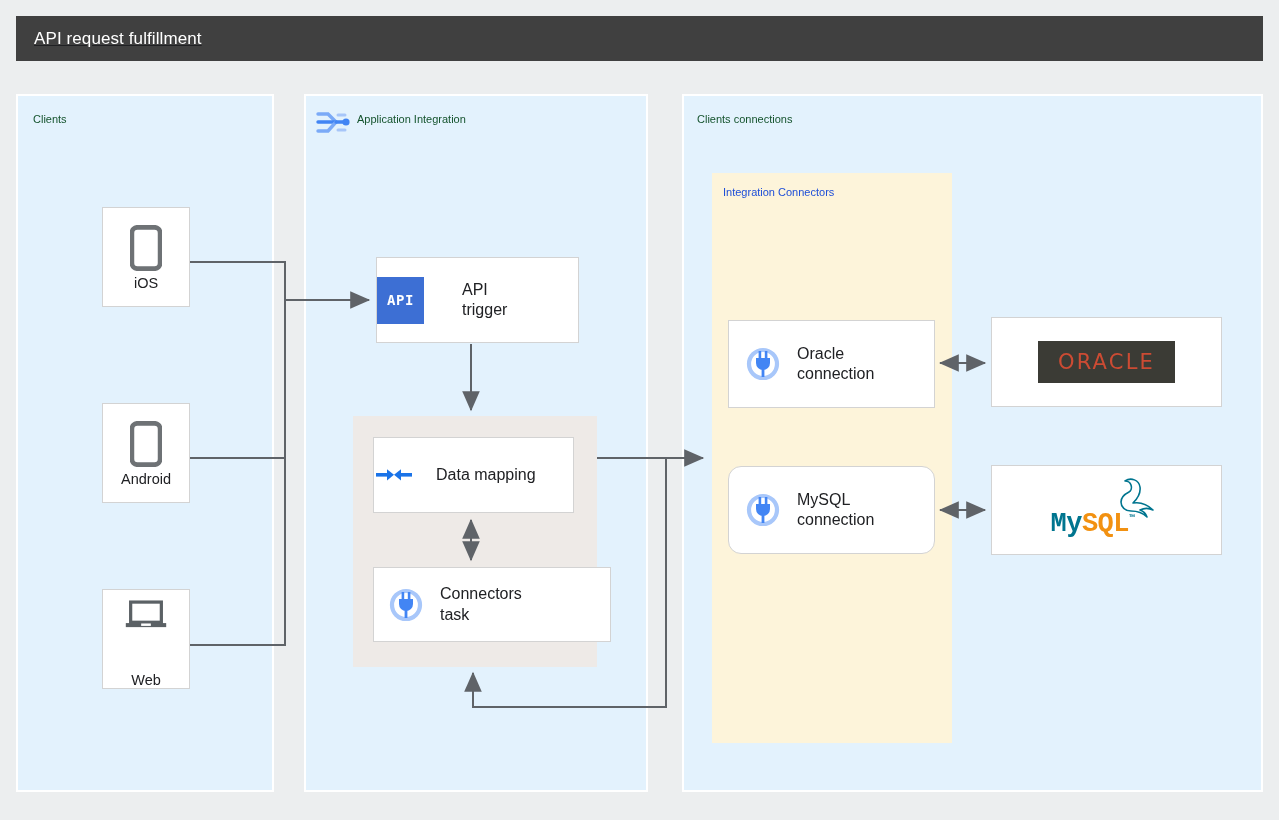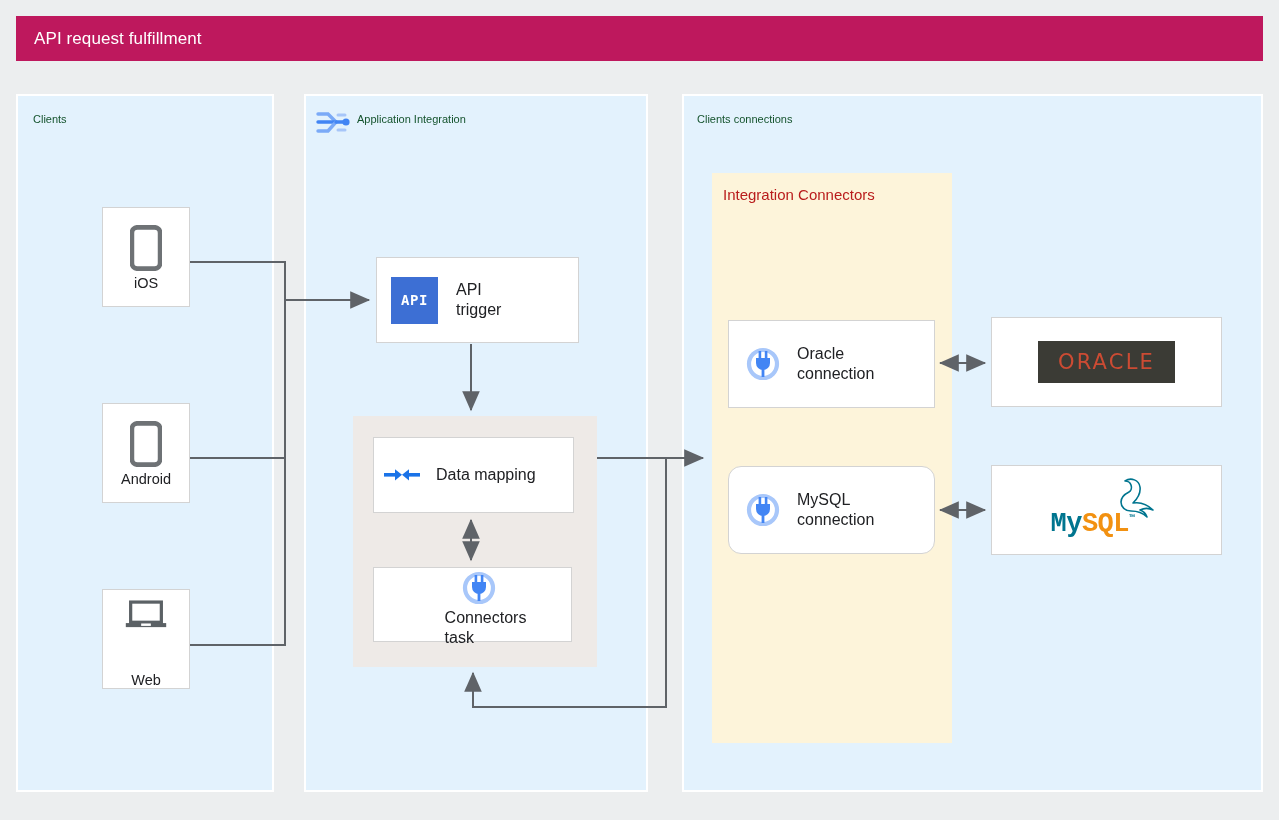--- a/index.html
+++ b/index.html
@@ -22,23 +22,24 @@
     height: 820px;
   }
 
   
   .header-bar {
     position: absolute;
     left: 16px;
     top: 16px;
     width: 1247px;
     height: 45px;
-    background: #be185d;
+    background: #404040;
     display: flex;
     align-items: center;
+    text-decoration: underline;
   }
   .header-title {
     color: #ffffff;
     font-size: 17px;
     letter-spacing: 0.1px;
     padding-left: 18px;
     white-space: nowrap;
   }
 
   
@@ -77,22 +78,22 @@
     left: 712px;
     top: 173px;
     width: 240px;
     height: 570px;
     background: #fdf4da;
   }
   .label-connectors {
     position: absolute;
     left: 723px;
     top: 186px;
-    font-size: 15px;
-    color: #b91c1c;
+    font-size: 11px;
+    color: #1d4ed8;
     white-space: nowrap;
   }
 
   
   .task-group {
     position: absolute;
     left: 353px;
     top: 416px;
     width: 244px;
     height: 251px;
@@ -138,21 +139,21 @@
     font-size: 14.5px;
     color: #202124;
   }
 
   
   .card-api-trigger {
     left: 376px;
     top: 257px;
     width: 203px;
     height: 86px;
-    padding-left: 14px;
+    gap: 20px;
   }
   .icon-api {
     width: 47px;
     height: 47px;
     background: #3d6fd4;
     display: flex;
     align-items: center;
     justify-content: center;
     flex: 0 0 auto;
   }
@@ -164,32 +165,32 @@
     letter-spacing: 0.5px;
   }
   .card-api-trigger .card-label { margin-left: 18px; }
 
   
   .card-data-mapping {
     left: 373px;
     top: 437px;
     width: 201px;
     height: 76px;
-    padding-left: 8px;
+    padding-left: 0;
+    gap: 8px;
   }
   .card-data-mapping .card-label { margin-left: 14px; }
 
   
   .card-connectors-task {
     left: 373px;
     top: 567px;
-    width: 199px;
+    width: 238px;
     height: 75px;
     padding-left: 12px;
-    flex-direction: column;
   }
   .card-connectors-task .card-label { margin-left: 14px; }
 
   
   .card-connection {
     left: 728px;
     width: 207px;
     height: 88px;
     padding-left: 14px;
   }

